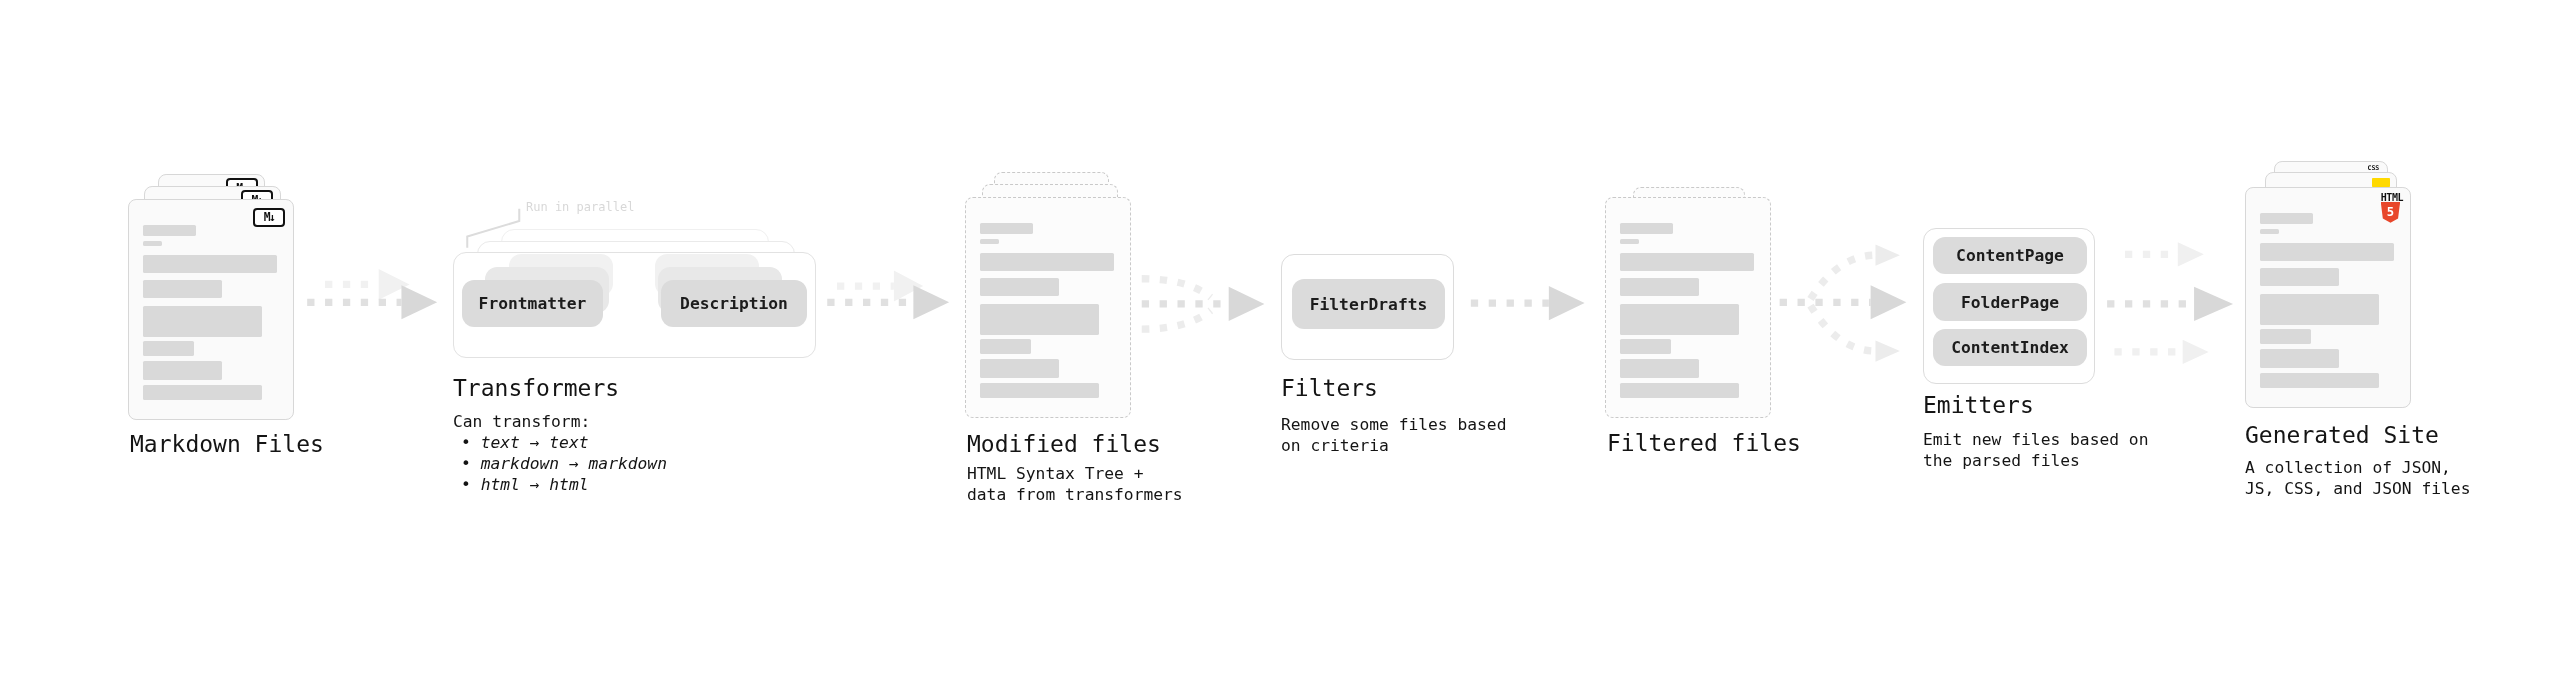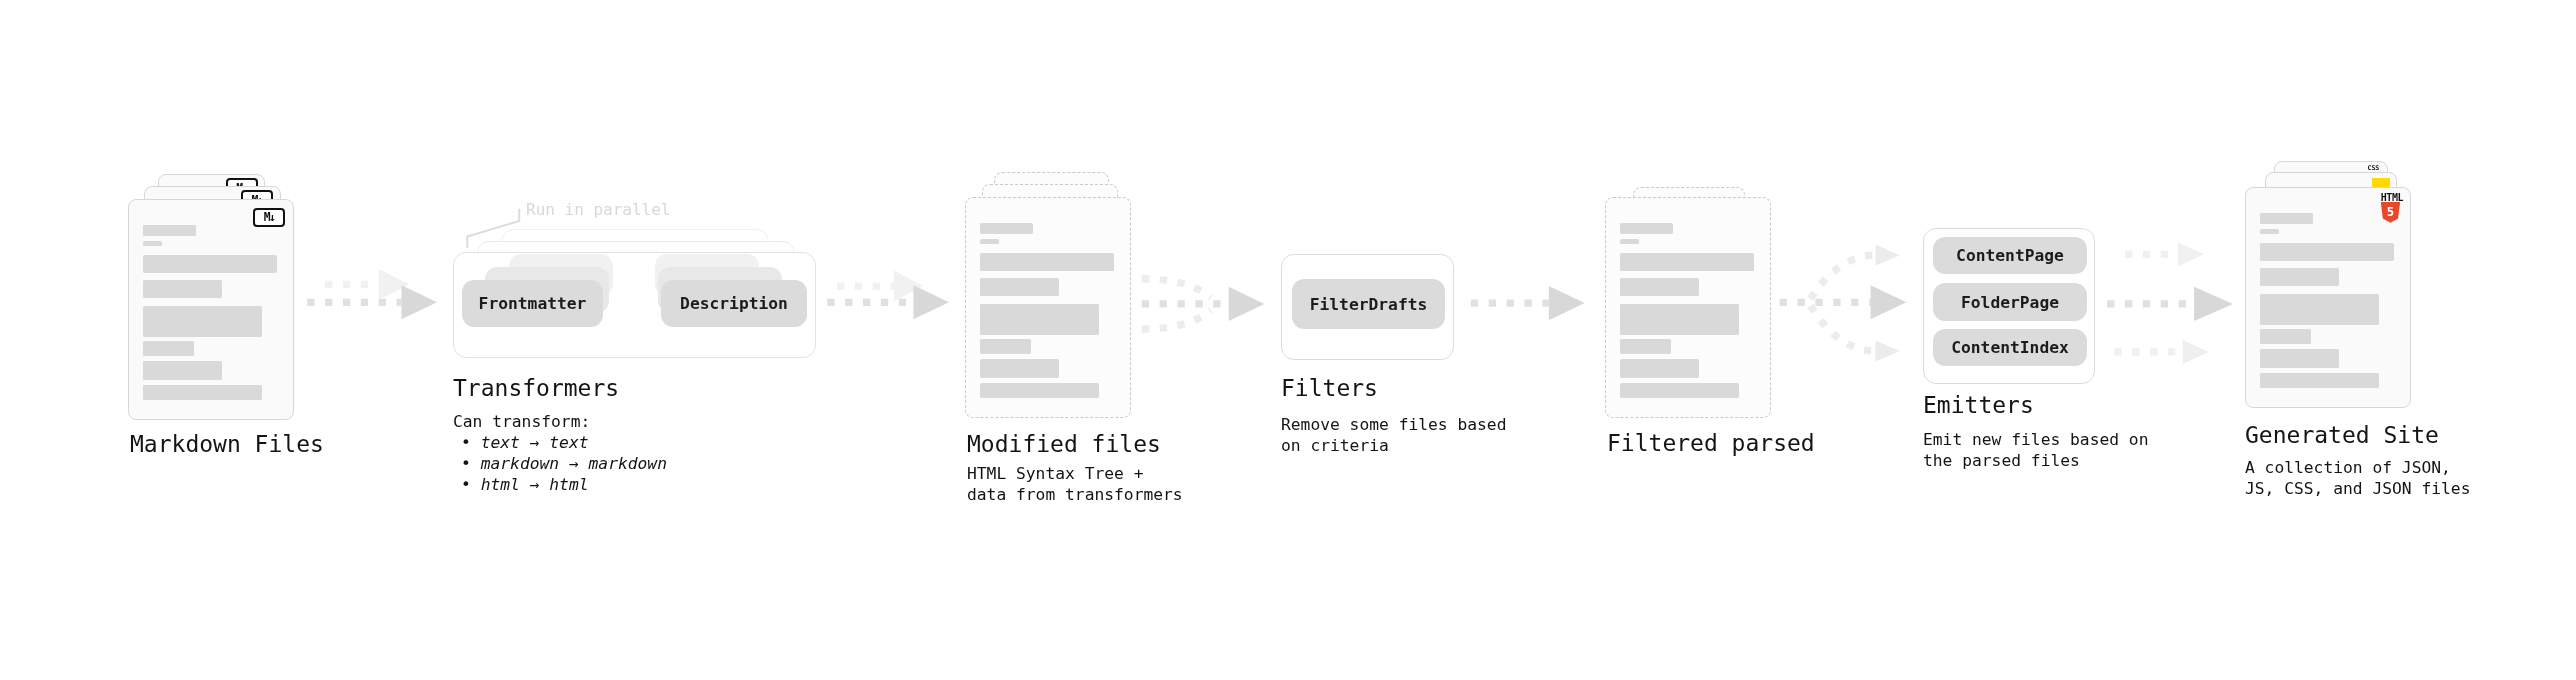--- a/index.html
+++ b/index.html
@@ -13,21 +13,21 @@
   
   .layerbox{position:absolute;border:1.6px solid #e2e2e2;border-radius:13px;background:#ffffff;box-sizing:border-box;}
   .pill{position:absolute;border-radius:12.2px;background:#dbdbdb;display:flex;align-items:center;justify-content:center;
         font-size:16.3px;color:#1c1c1c;white-space:nowrap;font-weight:bold;}
   .pill.ghost2{background:#e8e8e8;}
   .pill.ghost3{background:#f1f1f1;}
   
   .title{position:absolute;font-size:23px;color:#141414;white-space:nowrap;}
   .desc{position:absolute;font-size:16.3px;line-height:21px;color:#141414;white-space:nowrap;}
   .desc .indent{padding-left:8.1px;font-style:italic;}
-  .annotation{position:absolute;font-size:16px;color:#d8d8d8;white-space:nowrap;}
+  .annotation{position:absolute;font-size:12px;color:#d8d8d8;white-space:nowrap;}
   
   .md-badge{position:absolute;width:32px;height:18.7px;background:#fff;border:2.4px solid #111;border-radius:4.1px;
             box-sizing:border-box;display:flex;align-items:center;justify-content:center;
             font-size:11.4px;font-weight:bold;color:#111;letter-spacing:-1.6px;}
   .css-badge{position:absolute;width:14.6px;margin-left:44px;}
   .css-badge .txt{font-size:6.5px;font-weight:bold;color:#111;line-height:6.5px;}
   .css-badge .ubar{height:3.3px;margin-top:0.8px;border-radius:0.8px;}
   .js-badge{position:absolute;width:18.7px;height:9px;border-radius:0.8px;}
   .html5-badge{position:absolute;width:19.5px;text-align:center;}
   .html5-badge .txt{font-size:10px;font-weight:bold;color:#111;line-height:7.3px;letter-spacing:-0.4px;}
@@ -180,21 +180,21 @@
       <div></div>
     <div class="bar" style="top: 25px; width: 53px; height: 11.4px;"></div>
         <div class="bar" style="top: 41px; width: 18.7px; height: 4.9px;"></div>
         <div class="bar" style="top: 55px; width: 134px; height: 18px;"></div>
         <div class="bar" style="top: 80px; width: 79px; height: 18px;"></div>
         <div class="bar" style="top: 106px; width: 119px; height: 31px;"></div>
         <div class="bar" style="top: 141px; width: 51px; height: 15.4px;"></div>
         <div class="bar" style="top: 161px; width: 79px; height: 18.7px;"></div>
         <div class="bar" style="top: 185px; width: 119px; height: 14.6px;"></div>
       </div>
-    <div class="title" style="left:1607px;top:430px">Filtered parsed</div>
+    <div class="title" style="left:1607px;top:430px">Filtered files</div>
   </div>
 
   <div>
     <div class="layerbox" style="left:1923px;top:228px;width:172px;height:156px;border-color:#dcdcdc"></div>
     <div class="pill" style="left:1933px;top:237px;width:154px;height:37px">ContentPage</div>
     <div class="pill" style="left:1933px;top:283px;width:154px;height:38px">FolderPage</div>
     <div class="pill" style="left:1933px;top:329px;width:154px;height:37px">ContentIndex</div>
     <div class="title" style="left:1923px;top:392px">Emitters</div>
     <div class="desc" style="left:1923px;top:429px">
       <div>Emit new files based on</div>

